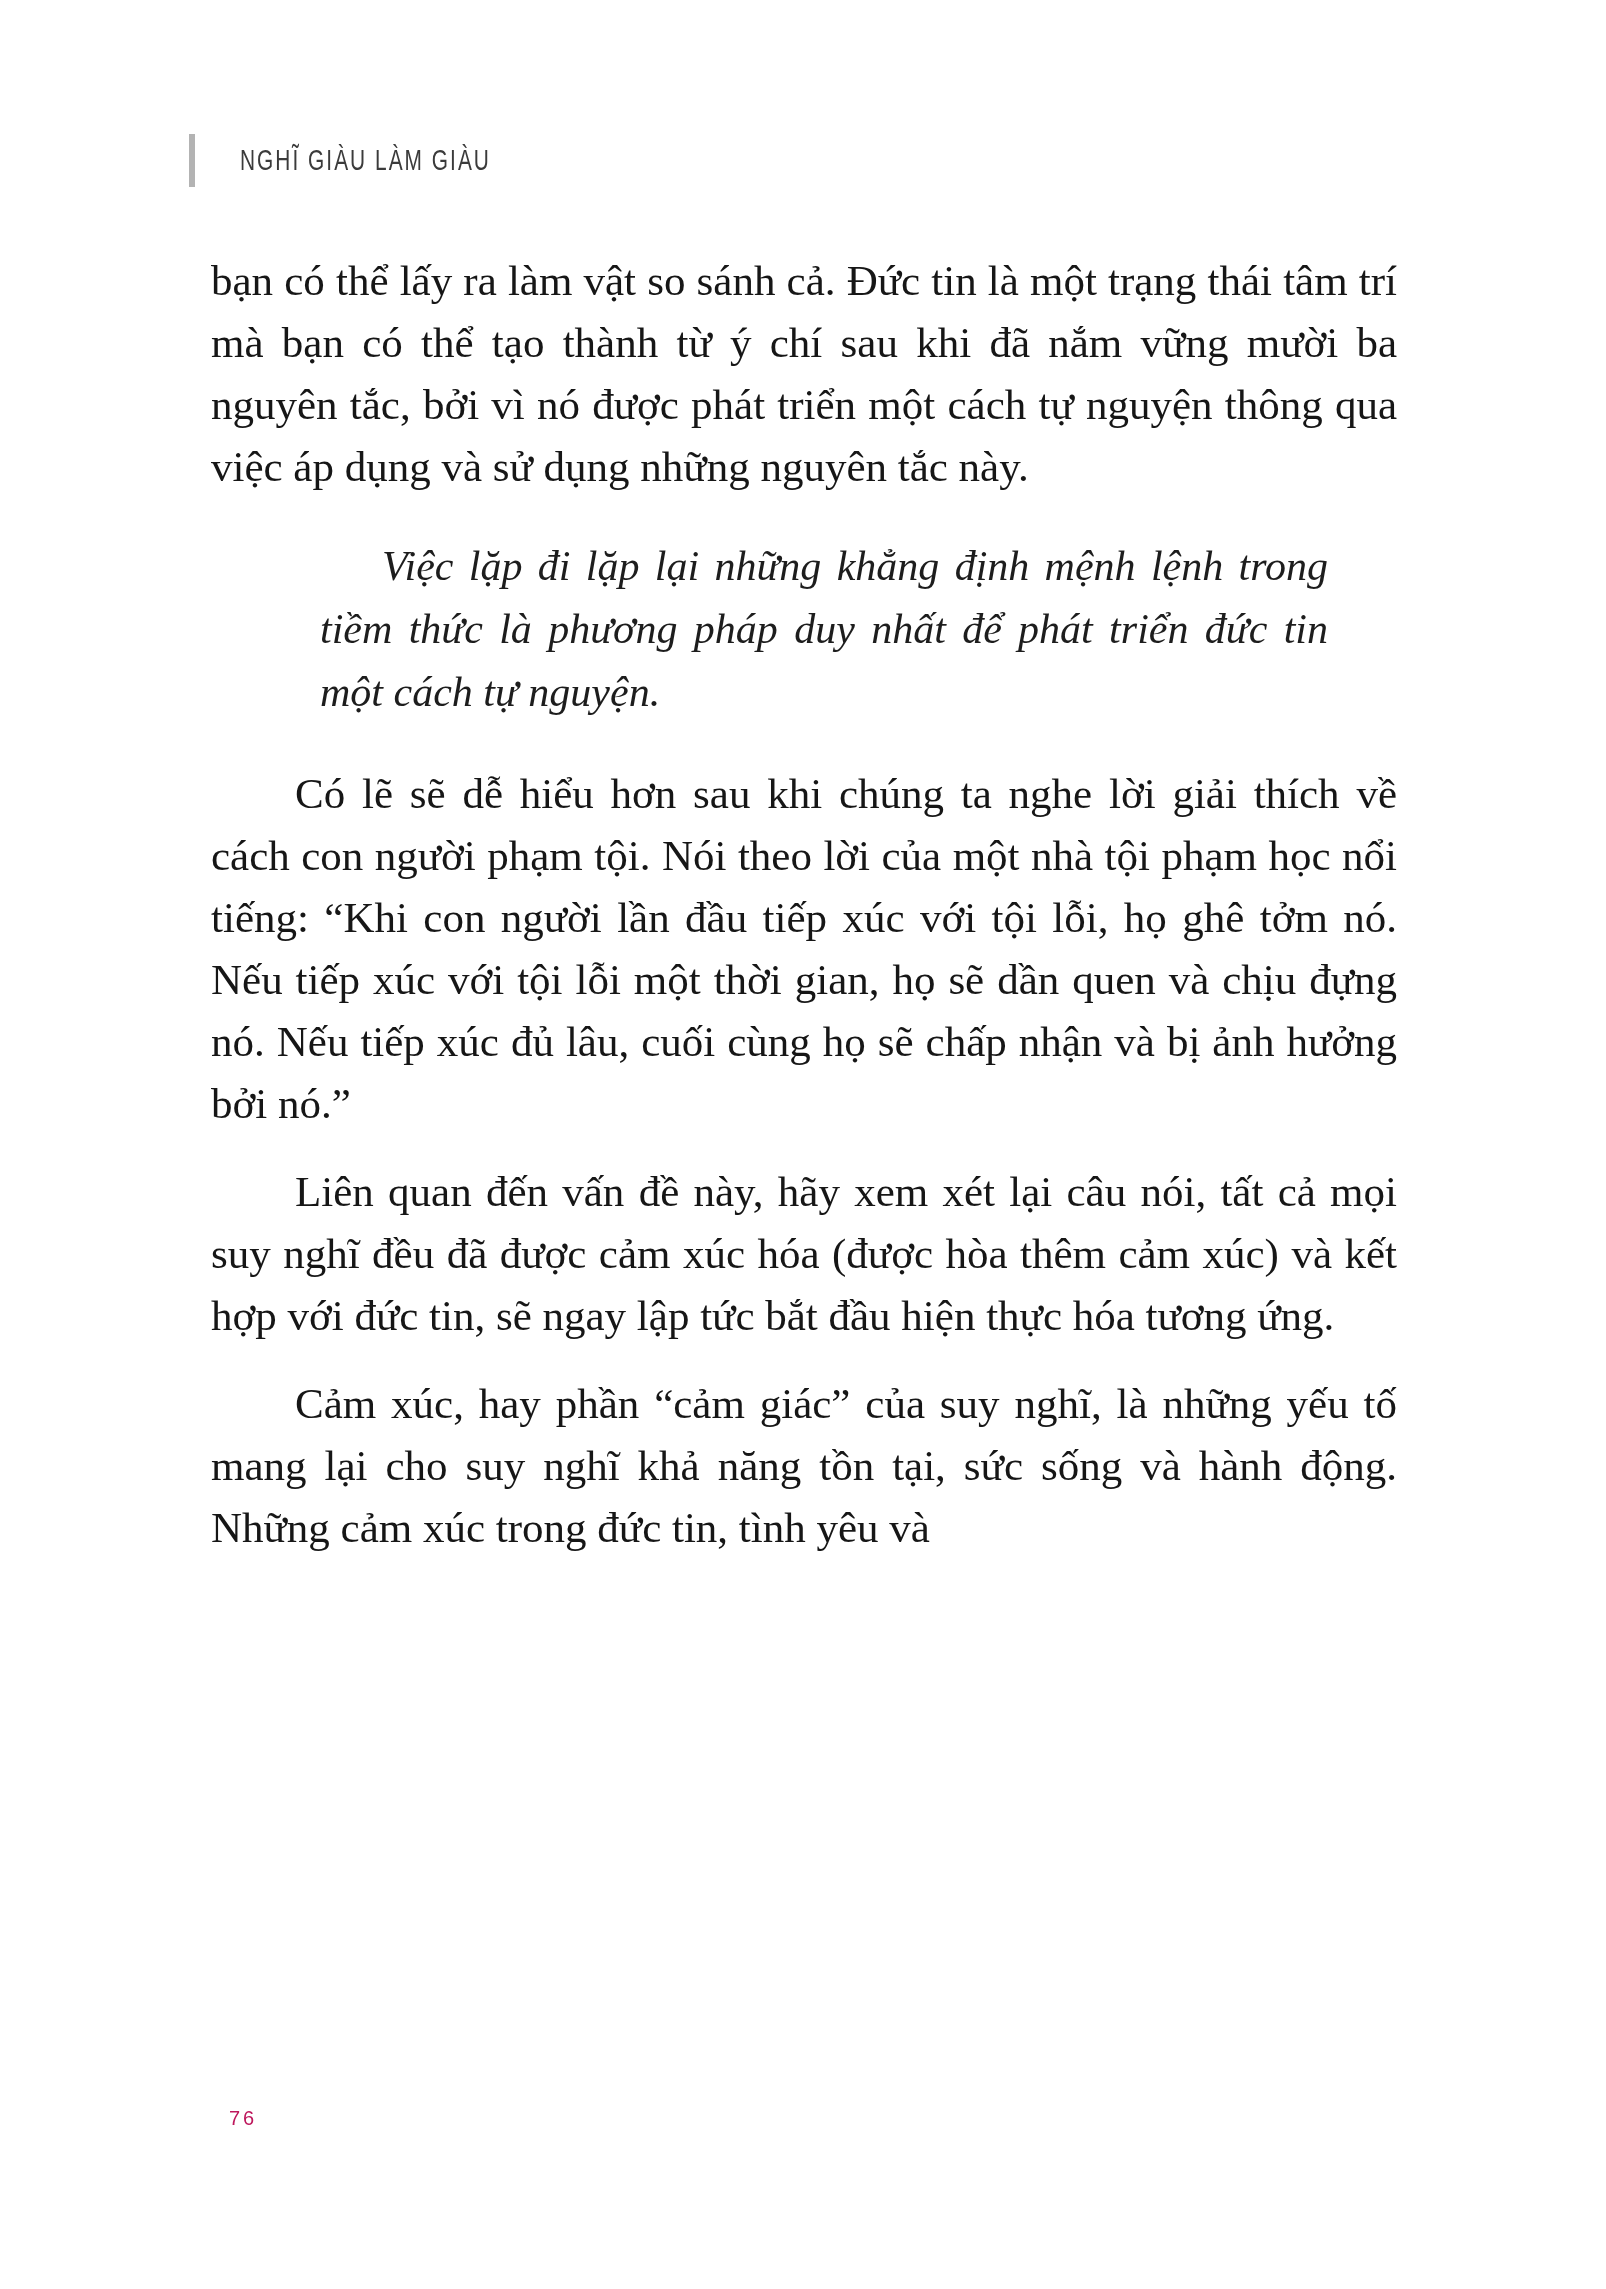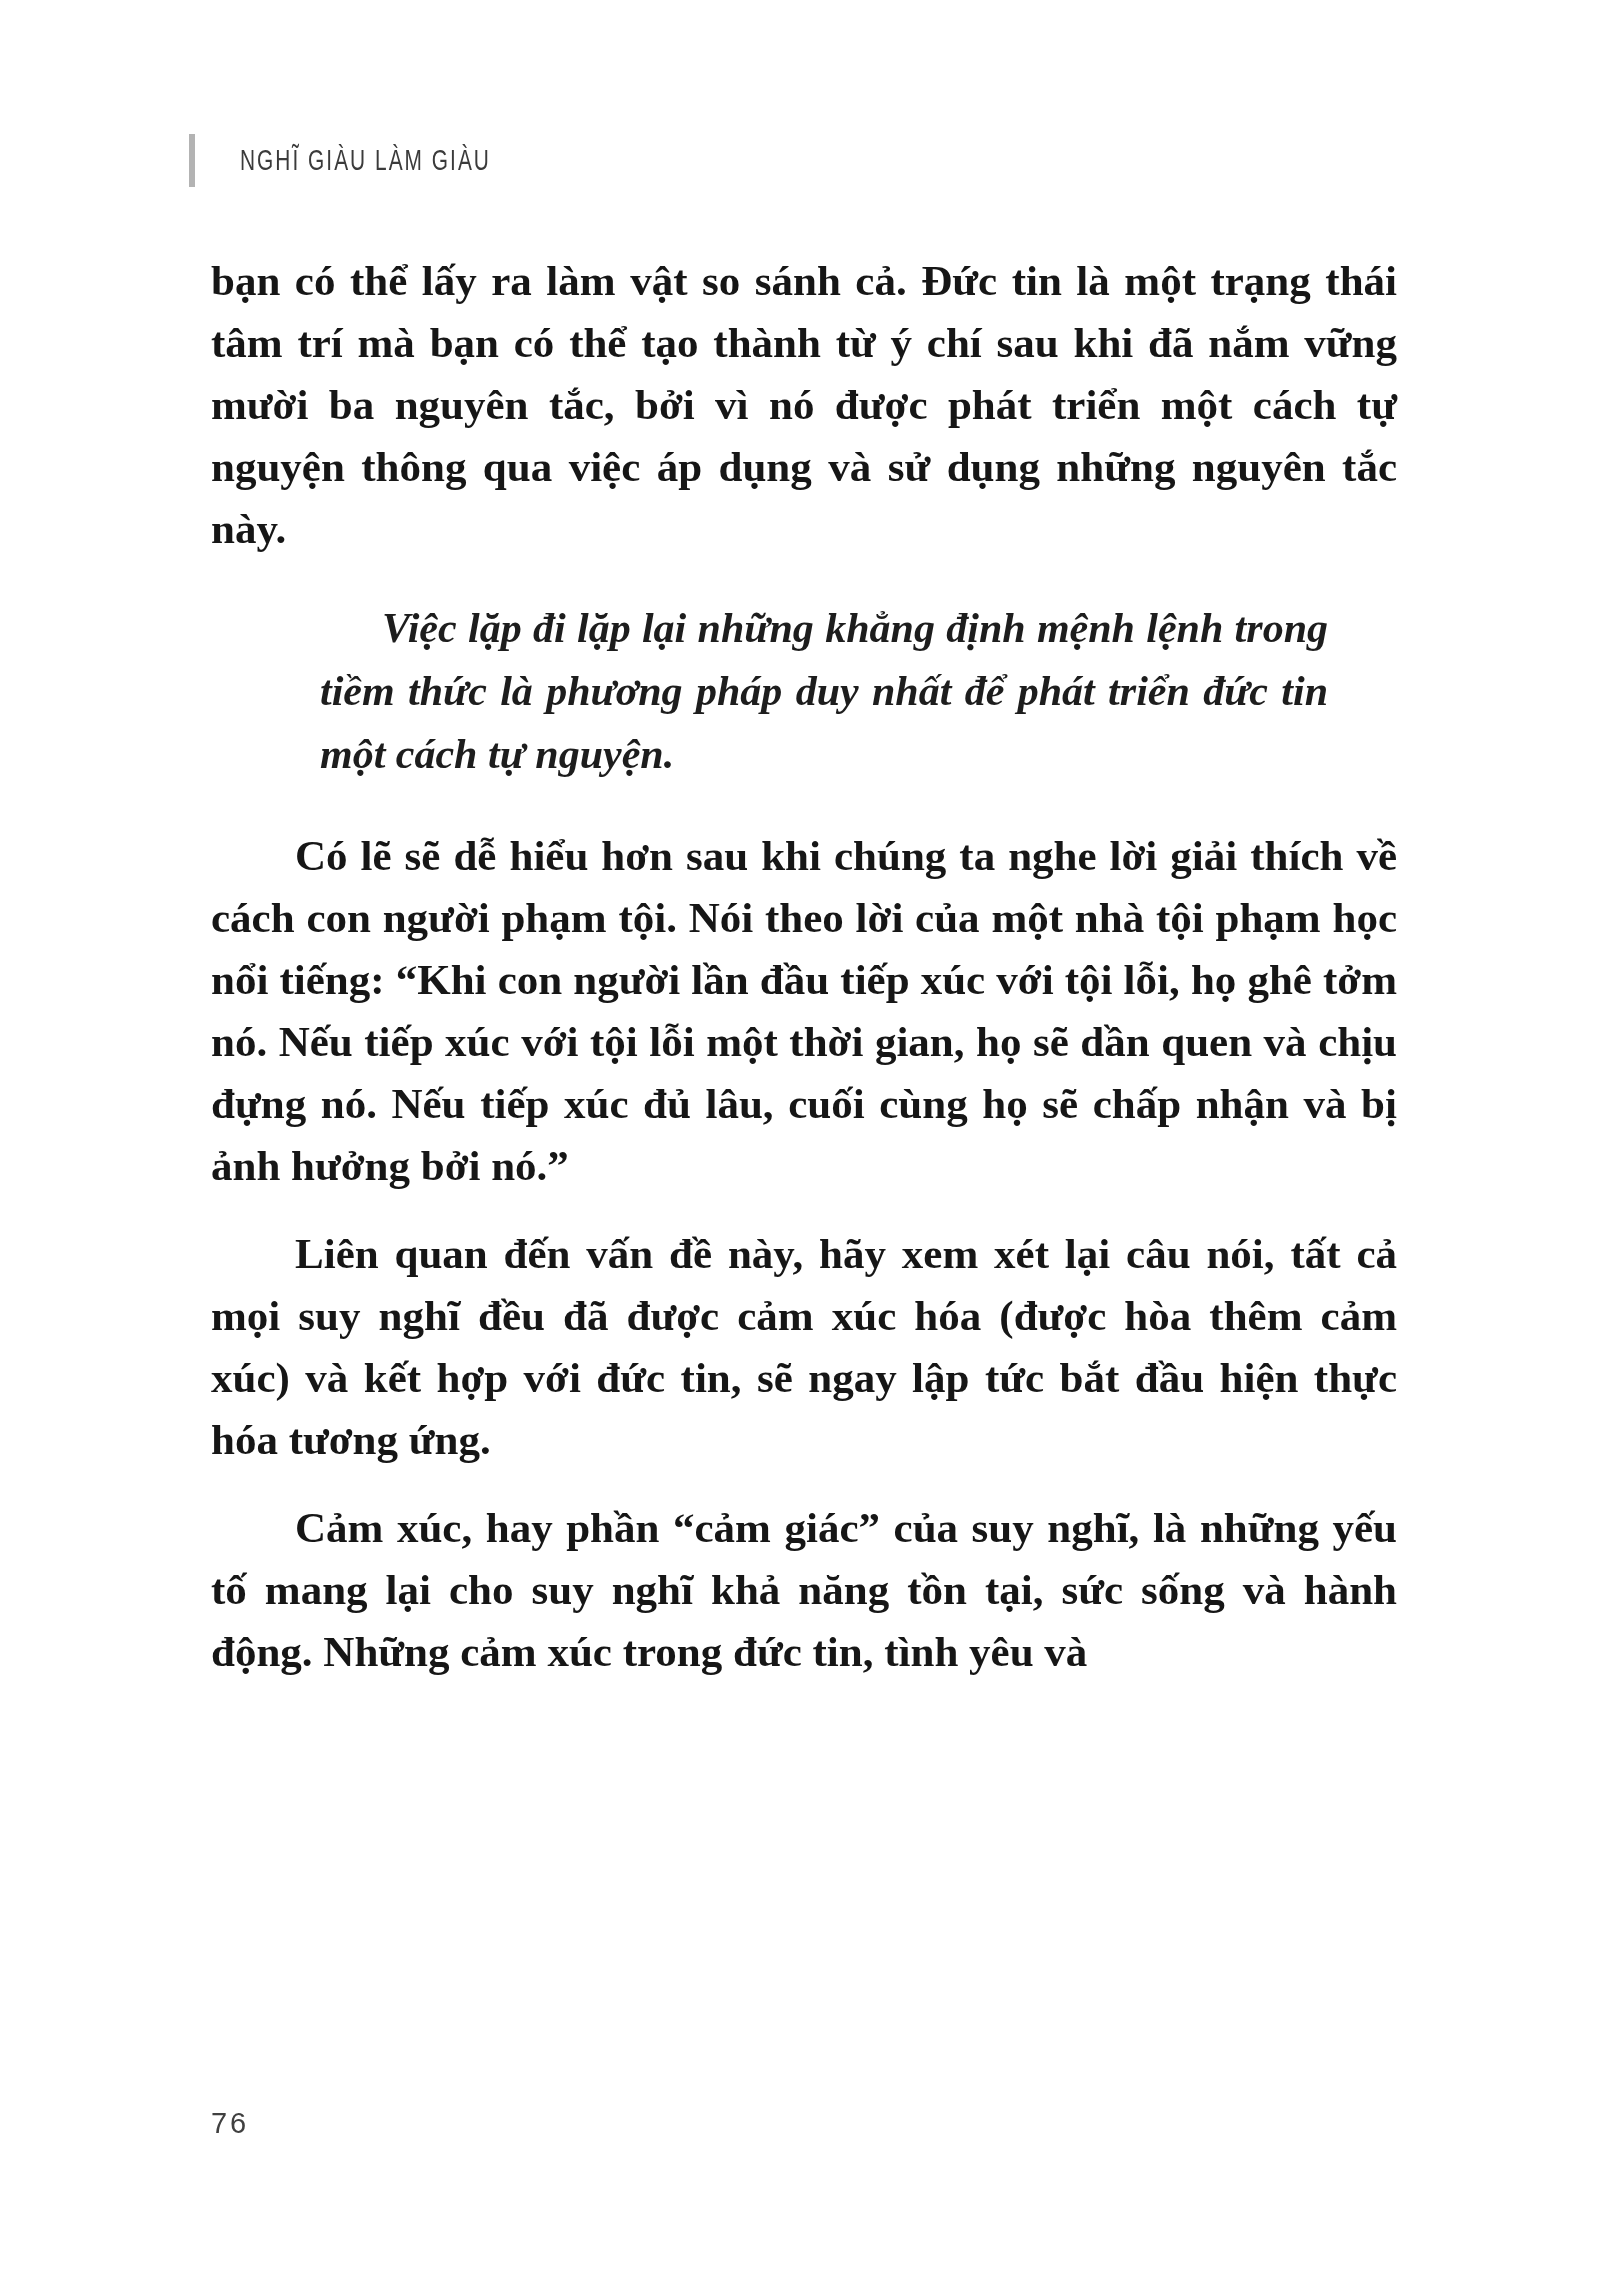--- a/index.html
+++ b/index.html
@@ -50,47 +50,46 @@
     top: 250px;
     width: 1186px;
     color: #161616;
     font-size: 43px;
     line-height: 62px;
     text-align: justify;
     hyphens: none;
   }
   .page-body p {
     margin: 0 0 26px 0;
-    font-weight: bold;
   }
   p.body-par {
     text-indent: 84px;
   }
   p.body-par.no-indent {
     text-indent: 0;
   }
   p.pull-quote {
     font-style: italic;
     font-size: 42px;
     line-height: 63px;
     margin: 37px 69px 39px 109px;
     text-indent: 62px;
     color: #1d1d1d;
   }
 
   
   .page-number {
     position: absolute;
-    left: 211px;
+    left: 229px;
     top: 2107px;
     font-family: "Liberation Sans", sans-serif;
-    font-size: 29px;
+    font-size: 20px;
     font-weight: 400;
     letter-spacing: 2.8px;
-    color: #404040;
+    color: #be185d;
   }
 </style>
 </head>
 <body>
 
 <div class="page">
 
   <header class="running-header">
     <span class="header-rule"></span>
     <span class="header-title">NGHĨ GIÀU LÀM GIÀU</span>

